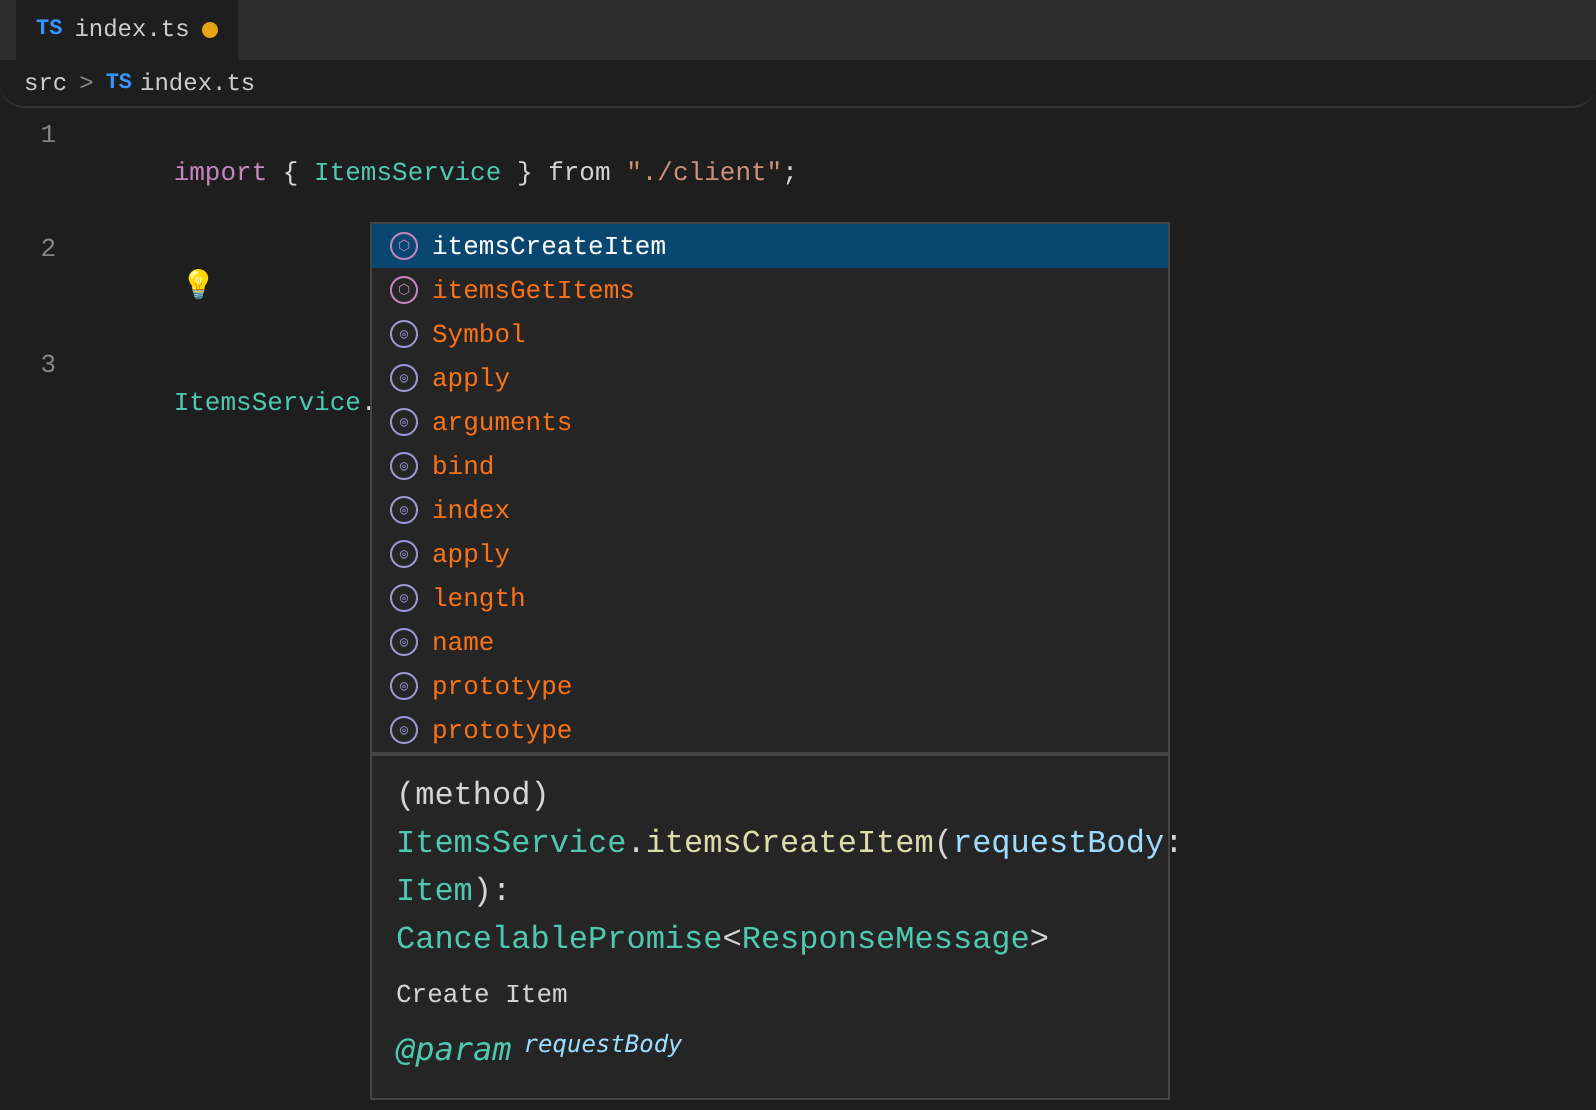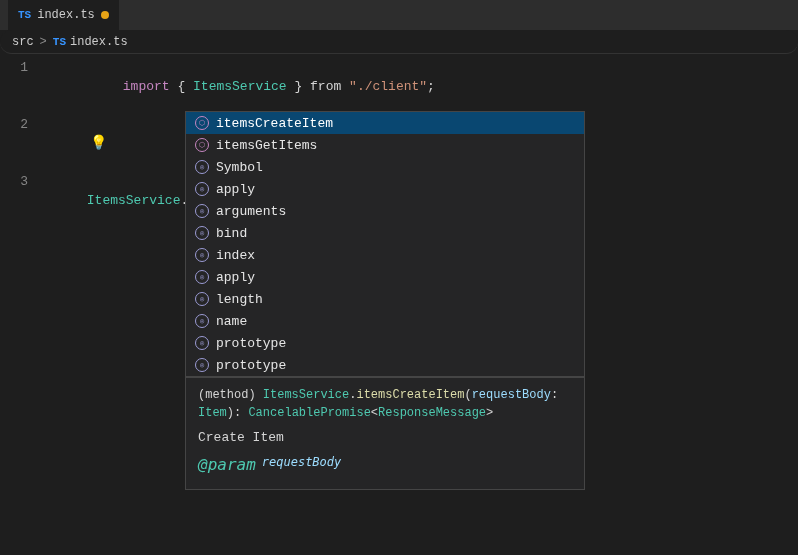--- a/index.html
+++ b/index.html
@@ -91,21 +91,21 @@
       font-size: 13px;
       flex-shrink: 0;
     }
     .line-content {
       flex: 1;
       white-space: pre;
       font-size: 13px;
     }
 
     
-    .kw { color: #c586c0; margin-left: 36px; }
+    .kw { color: #c586c0; }
     .classname { color: #4ec9b0; }
     .string { color: #ce9178; }
     .punctuation { color: #d4d4d4; }
 
     
     .lightbulb {
       color: #ffcc00;
       font-size: 14px;
       padding-left: 4px;
     }
@@ -174,35 +174,35 @@
       border-radius: 50%;
       border: 1.5px solid #9b9bd4;
       display: flex;
       align-items: center;
       justify-content: center;
       font-size: 7px;
       color: #9b9bd4;
     }
     .autocomplete-item-label {
       font-size: 13px;
-      color: #e5e5e5;
+      color: #f97316;
     }
     .autocomplete-item.selected .autocomplete-item-label {
       color: #ffffff;
     }
 
     
     .doc-panel {
       background: #252526;
       padding: 8px 12px;
       border-top: 1px solid #454545;
     }
     .doc-signature {
       color: #d4d4d4;
-      font-size: 12px;
+      font-size: 16px;
       margin-bottom: 8px;
       line-height: 1.5;
     }
     .doc-title {
       color: #d4d4d4;
       font-size: 13px;
       margin-bottom: 8px;
     }
     .doc-tag {
       font-style: italic;

